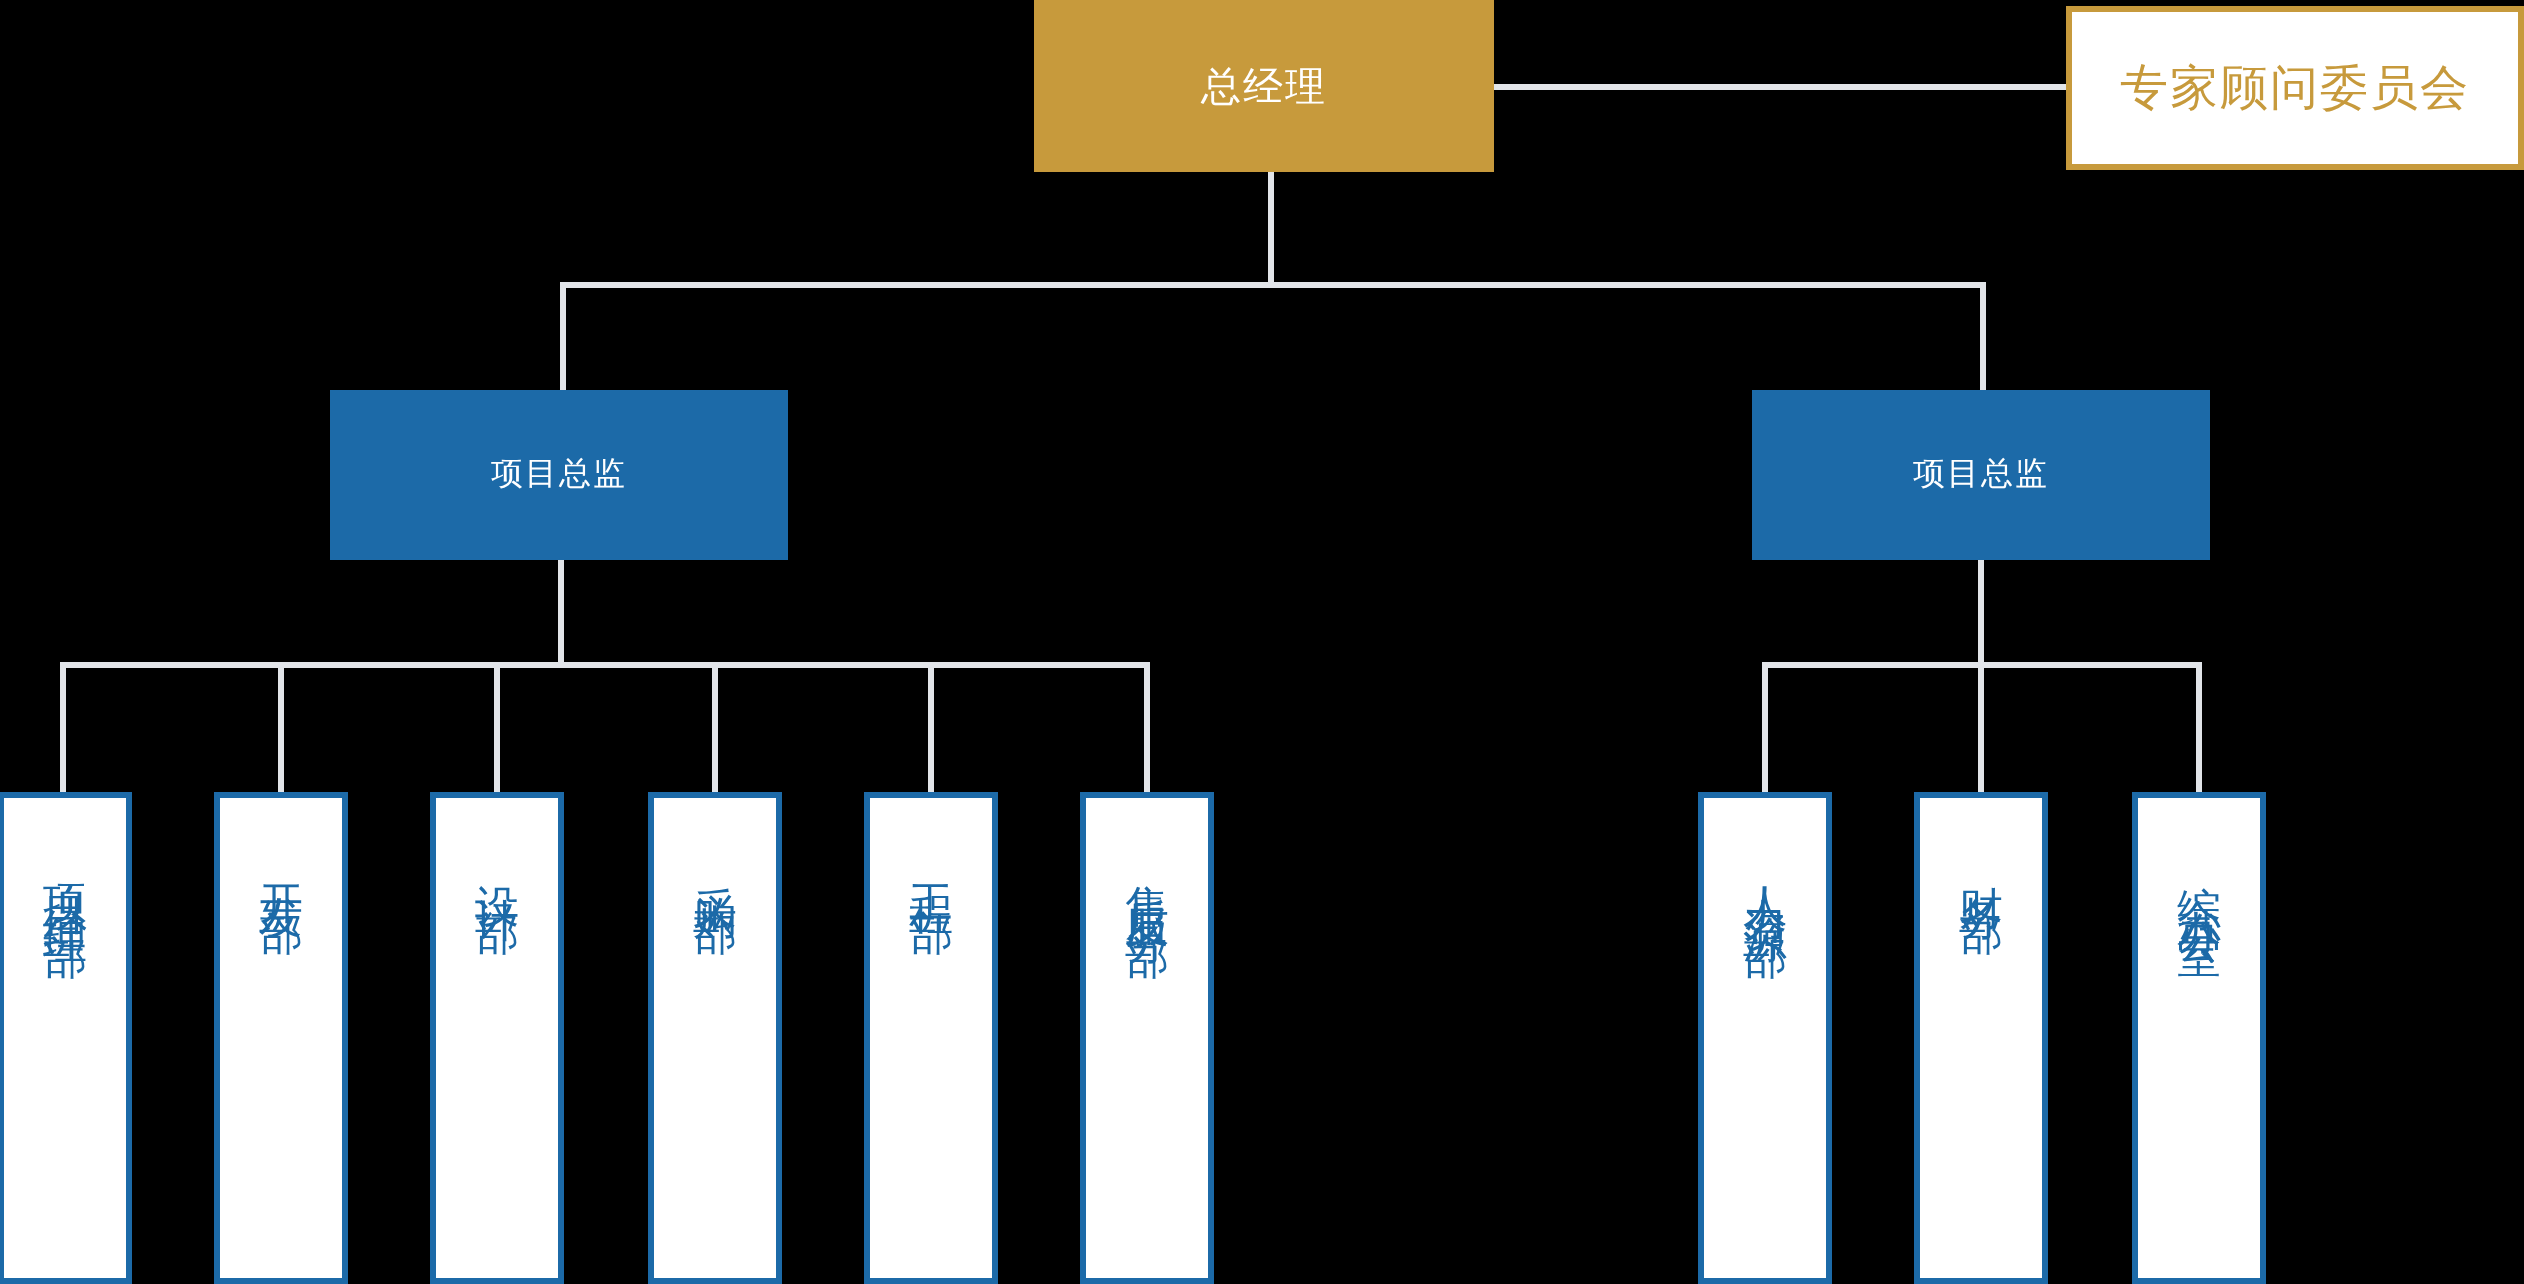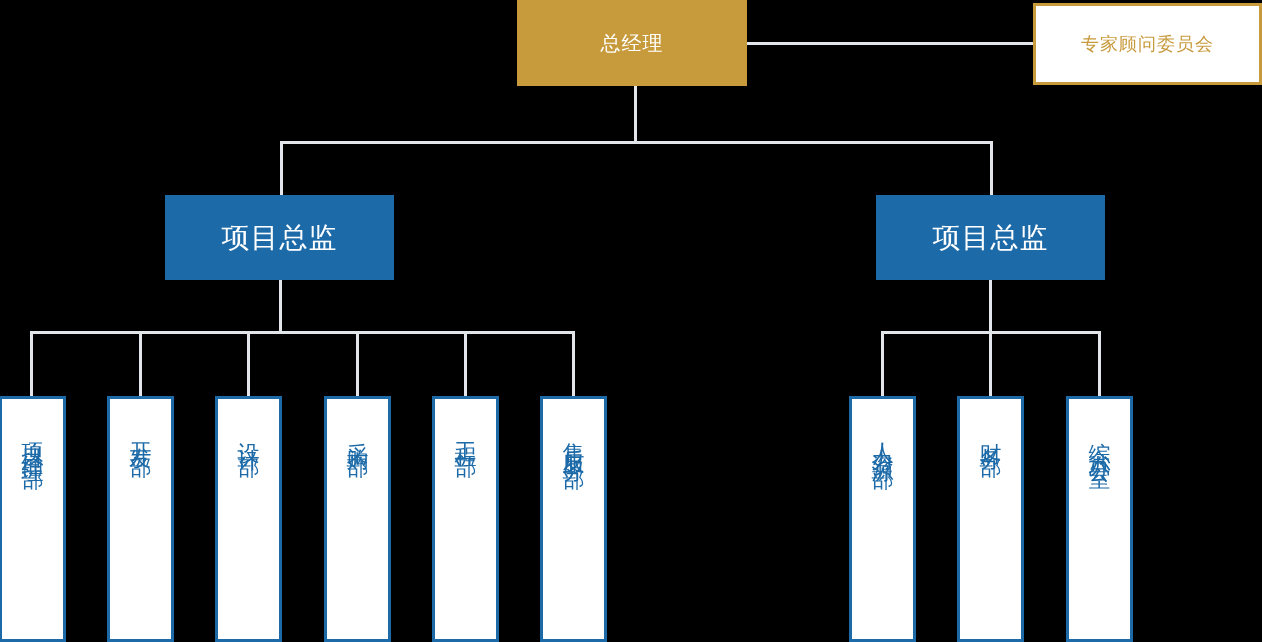--- a/index.html
+++ b/index.html
@@ -40,29 +40,29 @@
     color: #FFFFFF;
     font-size: 20px;
     letter-spacing: 1px;
   }
 
   
   .node-gold-outline {
     background: #FFFFFF;
     border: 3px solid #C79A3C;
     color: #C79A3C;
-    font-size: 18px;
+    font-size: 24px;
     letter-spacing: 1px;
   }
 
   
   .node-blue {
     background: #1C6AA8;
     color: #FFFFFF;
-    font-size: 28px;
+    font-size: 16px;
     letter-spacing: 1px;
   }
 
   
   .node-leaf {
     background: #FFFFFF;
     border: 3px solid #1C6AA8;
     color: #1C6AA8;
     align-items: flex-start;
     justify-content: center;

